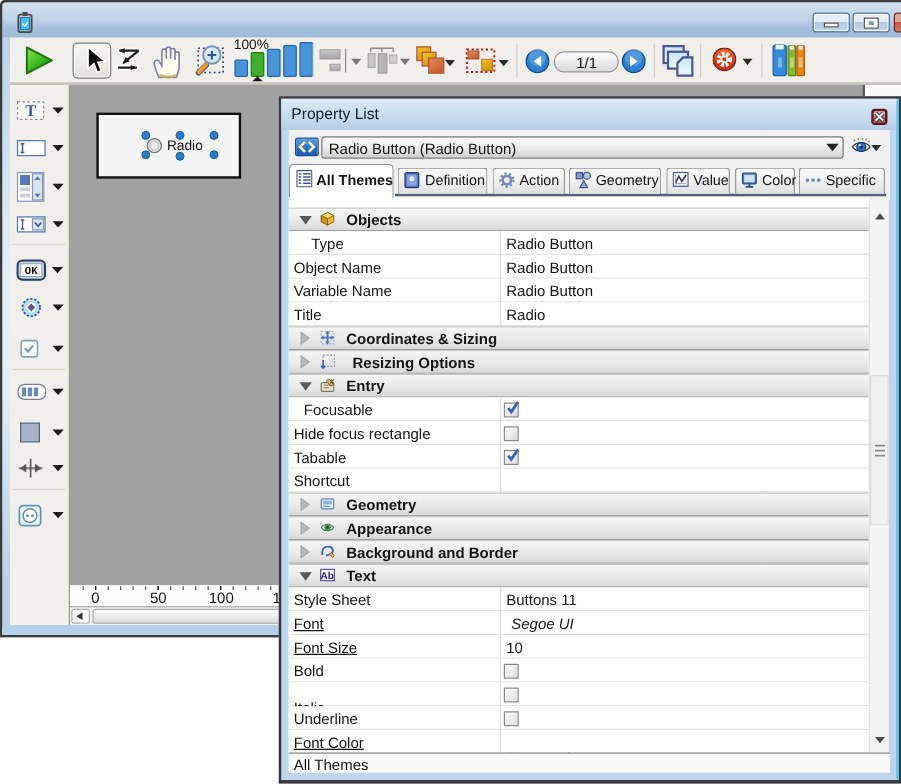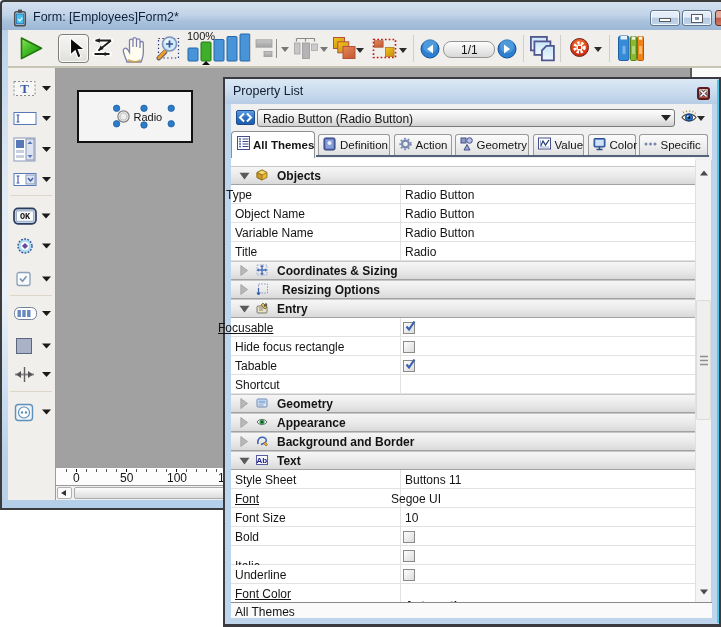--- a/index.html
+++ b/index.html
@@ -40,21 +40,20 @@
 <div class="a" style="left:74px;top:487px;width:600px;height:12px;background:linear-gradient(#fcfcfc,#dcdcdc);border:1px solid #ababab;border-radius:2px;box-sizing:border-box;"></div>
 
 <div class="a" style="left:2px;top:500px;width:719px;height:8px;background:#b5cfe8;"></div>
 
 <svg class="a" style="left:13px;top:9px" width="14" height="18" viewBox="0 0 14 18">
  <rect x="1.7" y="2.7" width="10.6" height="14" rx="1.8" fill="none" stroke="#4d4d4d" stroke-width="1.5"></rect>
  <rect x="3.4" y="5" width="7.2" height="9.7" fill="#45c0f0" stroke="#2a7ab0" stroke-width="0.9"></rect>
  <rect x="5" y="0.6" width="4" height="3.2" fill="#4d4d4d"></rect>
  <path d="M5 10 l1.8 1.8 2.6-3.2" fill="none" stroke="#e8f6ff" stroke-width="1.3"></path>
 </svg>
-<div class="txt" style="left:33px;top:11px;font-size:12.5px;color:#10203a;">Form: [Employees]Form2*</div>
 
 <div class="a" style="left:650px;top:10px;width:30px;height:16px;border:1px solid #5e778f;border-radius:3px;box-sizing:border-box;background:linear-gradient(#e3eefa 45%,#b2c8e0 50%,#c3d6ea);box-shadow:inset 0 0 0 1px rgba(255,255,255,.75);"></div>
 <div class="a" style="left:659px;top:18px;width:12px;height:4px;background:#fdfdfd;border:1px solid #56595e;box-sizing:border-box;"></div>
 <div class="a" style="left:682px;top:10px;width:30px;height:16px;border:1px solid #5e778f;border-radius:3px;box-sizing:border-box;background:linear-gradient(#e3eefa 45%,#b2c8e0 50%,#c3d6ea);box-shadow:inset 0 0 0 1px rgba(255,255,255,.75);"></div>
 <div class="a" style="left:691px;top:14px;width:12px;height:9px;background:#fdfdfd;border:1px solid #56595e;box-sizing:border-box;"></div>
 <div class="a" style="left:695px;top:17px;width:4px;height:3px;background:#7c95ad;"></div>
 <div class="a" style="left:715px;top:10px;width:10px;height:16px;border:1px solid #6e2e28;border-radius:3px 0 0 3px;box-sizing:border-box;background:linear-gradient(#e0a898 45%,#c05844 50%,#cf7a60);"></div>
 
 <svg class="a" style="left:19px;top:35px" width="26" height="26" viewBox="0 0 26 26">
  <defs>
@@ -446,21 +445,21 @@
       <path d="M0.5 0.8 H10.5 L5.5 7.5 Z" fill="#5a5a5a"></path>
     </svg>
 <svg class="a" style="left:256px;top:169px" width="12" height="12" viewBox="0 0 12 12">
       <path d="M6 1 L11 3.5 L11 8.5 L6 11 L1 8.5 L1 3.5 Z" fill="#e8b83c" stroke="#8a6a14" stroke-width="0.8"></path>
       <path d="M1 3.5 L6 6 L11 3.5 L6 1 Z" fill="#f7d86a" stroke="#8a6a14" stroke-width="0.8"></path>
       <path d="M6 6 L6 11 L1 8.5 L1 3.5 Z" fill="#cf9a28" stroke="#8a6a14" stroke-width="0.8"></path>
     </svg>
 <div class="txt" style="left:277px;top:170px;font-weight:bold;">Objects</div>
 <div class="a" style="left:231px;top:185px;width:464px;height:19px;background:#fff;border-bottom:1px solid #e2e2e2;box-sizing:border-box;"></div>
 <div class="a" style="left:400px;top:185px;width:1px;height:19px;background:#e2e2e2;"></div>
-<div class="txt" style="left:226px;top:189px;">Type</div>
+<div class="txt" style="left:249px;top:189px;">Type</div>
 <div class="txt" style="left:405px;top:189px;">Radio Button</div>
 <div class="a" style="left:231px;top:204px;width:464px;height:19px;background:#fff;border-bottom:1px solid #e2e2e2;box-sizing:border-box;"></div>
 <div class="a" style="left:400px;top:204px;width:1px;height:19px;background:#e2e2e2;"></div>
 <div class="txt" style="left:235px;top:208px;">Object Name</div>
 <div class="txt" style="left:405px;top:208px;">Radio Button</div>
 <div class="a" style="left:231px;top:223px;width:464px;height:19px;background:#fff;border-bottom:1px solid #e2e2e2;box-sizing:border-box;"></div>
 <div class="a" style="left:400px;top:223px;width:1px;height:19px;background:#e2e2e2;"></div>
 <div class="txt" style="left:235px;top:227px;">Variable Name</div>
 <div class="txt" style="left:405px;top:227px;">Radio Button</div>
 <div class="a" style="left:231px;top:242px;width:464px;height:19px;background:#fff;border-bottom:1px solid #e2e2e2;box-sizing:border-box;"></div>
@@ -492,21 +491,21 @@
     </svg>
 <svg class="a" style="left:256px;top:302px" width="12" height="12" viewBox="0 0 12 12">
       <rect x="1" y="4" width="10" height="7" rx="1" fill="#e8e0c8" stroke="#7a7a6a"></rect>
       <path d="M3 6 h6 M3 8 h4" stroke="#8a8a7a" stroke-width="1"></path>
       <path d="M7 1 L11 5 L9 7 L5 3 Z" fill="#d8b858" stroke="#7a6a2a" stroke-width="0.8"></path>
       <text x="8" y="5" font-size="6" font-weight="bold" fill="#333">#</text>
     </svg>
 <div class="txt" style="left:277px;top:303px;font-weight:bold;">Entry</div>
 <div class="a" style="left:231px;top:318px;width:464px;height:19px;background:#fff;border-bottom:1px solid #e2e2e2;box-sizing:border-box;"></div>
 <div class="a" style="left:400px;top:318px;width:1px;height:19px;background:#e2e2e2;"></div>
-<div class="txt" style="left:218px;top:322px;text-decoration:underline;">Focusable</div>
+<div class="txt" style="left:243px;top:322px;">Focusable</div>
 <div class="a" style="left:403px;top:322px;width:12px;height:12px;background:linear-gradient(135deg,#fdfdfd,#dcdcdc);border:1px solid #8a8a8a;box-sizing:border-box;"></div>
 <svg class="a" style="left:404px;top:320px" width="13" height="13" viewBox="0 0 13 13">
       <path d="M2.5 6.5 L5 9.5 L10.5 1.5" fill="none" stroke="#3a62b0" stroke-width="2.2"></path>
     </svg>
 <div class="a" style="left:231px;top:337px;width:464px;height:19px;background:#fff;border-bottom:1px solid #e2e2e2;box-sizing:border-box;"></div>
 <div class="a" style="left:400px;top:337px;width:1px;height:19px;background:#e2e2e2;"></div>
 <div class="txt" style="left:235px;top:341px;">Hide focus rectangle</div>
 <div class="a" style="left:403px;top:341px;width:12px;height:12px;background:linear-gradient(135deg,#fdfdfd,#dcdcdc);border:1px solid #8a8a8a;box-sizing:border-box;"></div>
 <div class="a" style="left:231px;top:356px;width:464px;height:19px;background:#fff;border-bottom:1px solid #e2e2e2;box-sizing:border-box;"></div>
 <div class="a" style="left:400px;top:356px;width:1px;height:19px;background:#e2e2e2;"></div>
@@ -556,24 +555,24 @@
       <text x="5.8" y="9" font-size="8" font-weight="bold" fill="#23238c" text-anchor="middle">Ab</text>
     </svg>
 <div class="txt" style="left:277px;top:455px;font-weight:bold;">Text</div>
 <div class="a" style="left:231px;top:470px;width:464px;height:19px;background:#fff;border-bottom:1px solid #e2e2e2;box-sizing:border-box;"></div>
 <div class="a" style="left:400px;top:470px;width:1px;height:19px;background:#e2e2e2;"></div>
 <div class="txt" style="left:235px;top:474px;">Style Sheet</div>
 <div class="txt" style="left:405px;top:474px;">Buttons 11</div>
 <div class="a" style="left:231px;top:489px;width:464px;height:19px;background:#fff;border-bottom:1px solid #e2e2e2;box-sizing:border-box;"></div>
 <div class="a" style="left:400px;top:489px;width:1px;height:19px;background:#e2e2e2;"></div>
 <div class="txt" style="left:235px;top:493px;text-decoration:underline;">Font</div>
-<div class="txt" style="left:391px;top:493px;">Segoe UI</div>
+<div class="txt" style="left:409px;top:493px;font-style:italic;">Segoe UI</div>
 <div class="a" style="left:231px;top:508px;width:464px;height:19px;background:#fff;border-bottom:1px solid #e2e2e2;box-sizing:border-box;"></div>
 <div class="a" style="left:400px;top:508px;width:1px;height:19px;background:#e2e2e2;"></div>
-<div class="txt" style="left:235px;top:512px;">Font Size</div>
+<div class="txt" style="left:235px;top:512px;text-decoration:underline;">Font Size</div>
 <div class="txt" style="left:405px;top:512px;">10</div>
 <div class="a" style="left:231px;top:527px;width:464px;height:19px;background:#fff;border-bottom:1px solid #e2e2e2;box-sizing:border-box;"></div>
 <div class="a" style="left:400px;top:527px;width:1px;height:19px;background:#e2e2e2;"></div>
 <div class="txt" style="left:235px;top:531px;">Bold</div>
 <div class="a" style="left:403px;top:531px;width:12px;height:12px;background:linear-gradient(135deg,#fdfdfd,#dcdcdc);border:1px solid #8a8a8a;box-sizing:border-box;"></div>
 <div class="a" style="left:231px;top:546px;width:464px;height:19px;background:#fff;border-bottom:1px solid #e2e2e2;box-sizing:border-box;"></div>
 <div class="a" style="left:400px;top:546px;width:1px;height:19px;background:#e2e2e2;"></div>
 <div class="txt" style="left:235px;top:560px;">Italic</div>
 <div class="a" style="left:403px;top:550px;width:12px;height:12px;background:linear-gradient(135deg,#fdfdfd,#dcdcdc);border:1px solid #8a8a8a;box-sizing:border-box;"></div>
 <div class="a" style="left:231px;top:565px;width:464px;height:19px;background:#fff;border-bottom:1px solid #e2e2e2;box-sizing:border-box;"></div>

